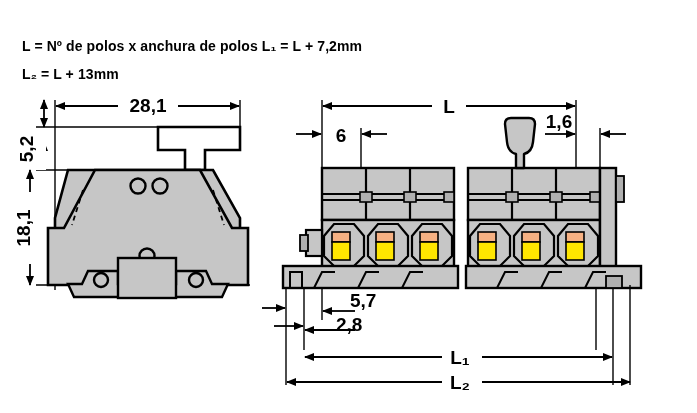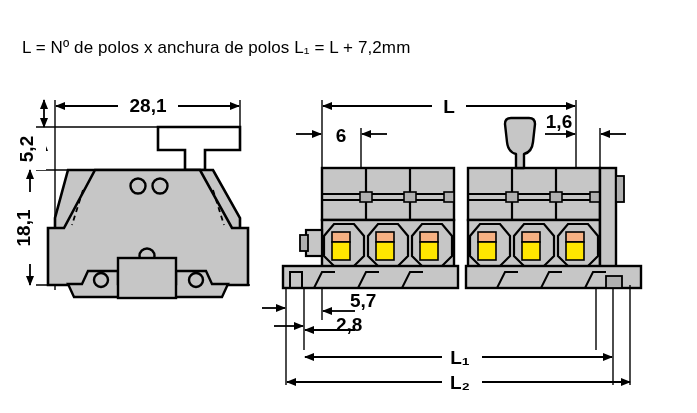--- a/index.html
+++ b/index.html
@@ -1,31 +1,34 @@
 <!DOCTYPE html>
 <html><head>
 <meta charset="utf-8">
 <style>
   html,body{margin:0;padding:0;background:#ffffff;}
   body{width:697px;height:413px;position:relative;overflow:hidden;
        font-family:"Liberation Sans",sans-serif;color:#000;}
   #stage{position:absolute;left:0;top:0;width:697px;height:413px;}
-  .note{position:absolute;font-size:17px;font-weight:400;letter-spacing:0.1px;white-space:nowrap;}
+  .note{position:absolute;font-size:14px;font-weight:700;letter-spacing:0.1px;white-space:nowrap;}
   #note1{left:22px;top:38px;}
   #note2{left:22px;top:66px;}
   svg{position:absolute;left:0;top:0;}
   text{font-family:"Liberation Sans",sans-serif;font-weight:600;fill:#000;}
 </style>
 </head>
 <body>
 
 <div id="stage">
 
   <div class="note" id="note1">
     <span>L = Nº de polos x anchura de polos   L₁ = L + 7,2mm</span>
+  </div>
+  <div class="note" id="note2">
+    <span>L₂ = L + 13mm</span>
   </div>
 
   <svg width="697" height="413" viewBox="0 0 697 413">
     <defs>
       <marker id="arrR" markerWidth="10" markerHeight="8" refX="9" refY="4" orient="auto" markerUnits="userSpaceOnUse">
         <path d="M0,0 L10,4 L0,8 z" fill="#000"></path>
       </marker>
       <marker id="arrL" markerWidth="10" markerHeight="8" refX="1" refY="4" orient="auto" markerUnits="userSpaceOnUse">
         <path d="M10,0 L0,4 L10,8 z" fill="#000"></path>
       </marker>

